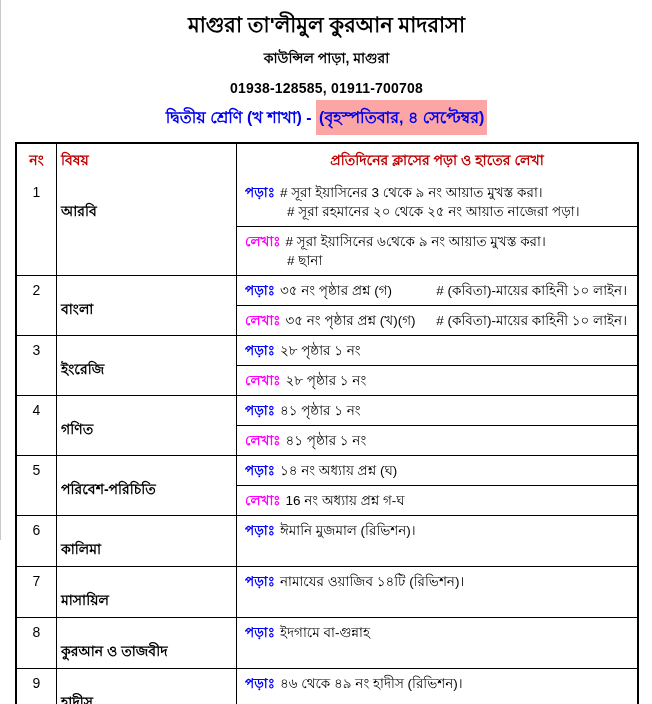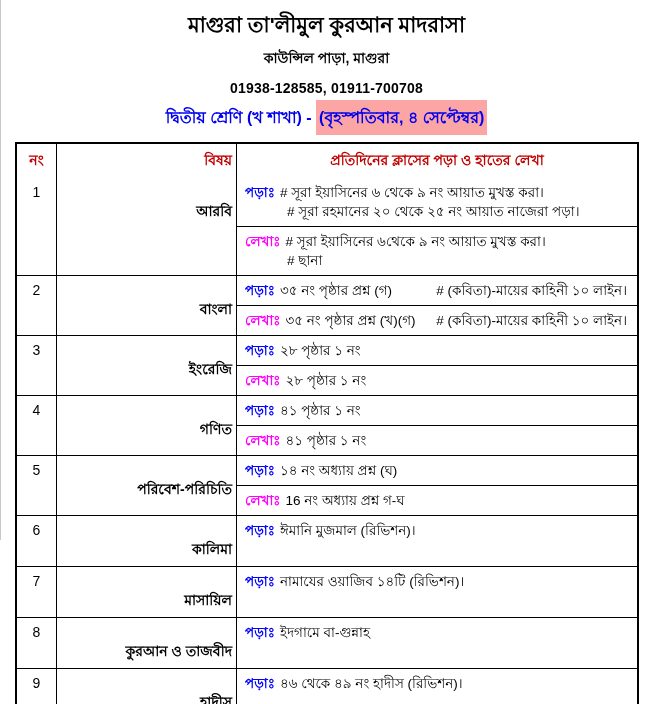--- a/index.html
+++ b/index.html
@@ -33,21 +33,21 @@
   .trow:first-child { border-top: none; }
   .cell-no {
     width: 40px; flex: 0 0 40px;
     border-right: 1px solid #000;
     text-align: center; padding-top: 6px;
     font-size: 14px;
   }
   .cell-subject {
     width: 180px; flex: 0 0 180px;
     border-right: 1px solid #000;
-    text-align: right; padding: 22px 4px 4px 4px;
+    text-align: left; padding: 22px 4px 4px 4px;
     font-weight: bold; font-size: 14px;
   }
   .cell-content { flex: 1 1 auto; display: flex; flex-direction: column; }
   .sub { border-top: 1px solid #000; padding: 5px 6px 5px 8px; font-size: 13.5px; }
   .sub:first-child { border-top: none; }
   .line { display: flex; line-height: 19px; align-items: flex-end; }
   .line .lbl { font-weight: bold; margin-right: 5px; white-space: nowrap; }
   .lbl.read  { color: #0000ff; }
   .lbl.write { color: #ff00ff; }
   .line .txt { white-space: nowrap; }
@@ -82,21 +82,21 @@
       <div class="hcell">প্রতিদিনের ক্লাসের পড়া ও হাতের লেখা</div>
     </div>
     <div id="table-body" style="display: block;">
         <div class="trow">
           <div class="cell-no">1</div>
           <div class="cell-subject">আরবি</div>
           <div class="cell-content">
             <div class="sub">
               <div class="line">
                 <span class="lbl read">পড়াঃ</span>
-                <span class="txt"># সূরা ইয়াসিনের ৬ থেকে ৯ নং আয়াত মুখস্ত করা।</span>
+                <span class="txt"># সূরা ইয়াসিনের 3 থেকে ৯ নং আয়াত মুখস্ত করা।</span>
               </div>
               <div class="extra-line"># সূরা রহমানের ২০ থেকে ২৫ নং আয়াত নাজেরা পড়া।</div>
             </div>
             <div class="sub">
               <div class="line">
                 <span class="lbl write">লেখাঃ</span>
                 <span class="txt"># সূরা ইয়াসিনের ৬থেকে ৯ নং আয়াত মুখস্ত করা।</span>
               </div>
               <div class="extra-line"># ছানা</div>
             </div>

